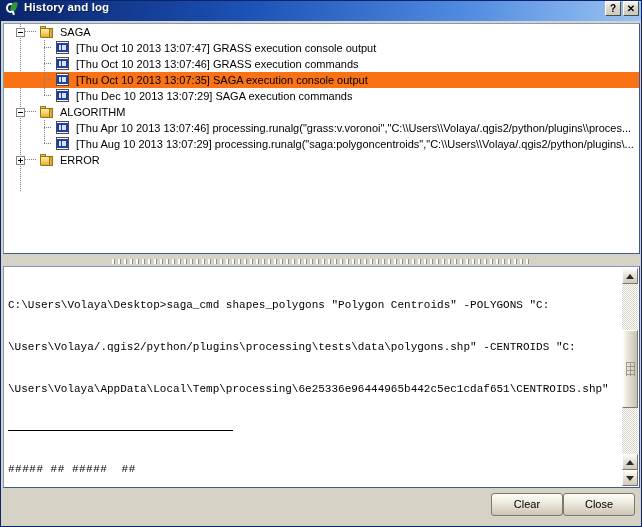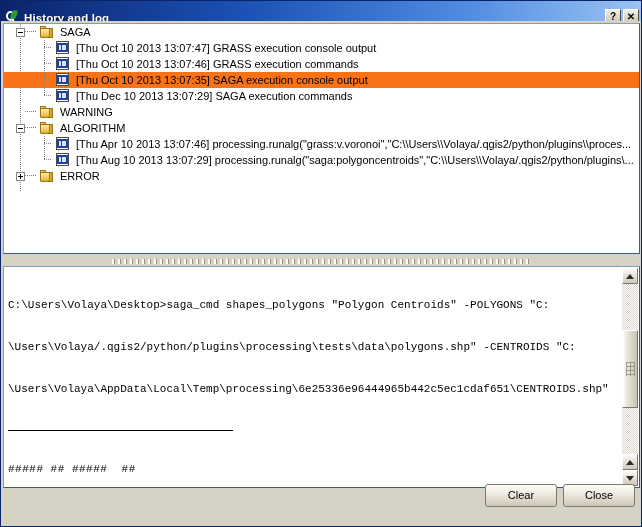--- a/index.html
+++ b/index.html
@@ -19,21 +19,21 @@
     border: 1px solid #0a246a;
   }
 
   
   #titlebar {
     position: relative;
     height: 24px;
     box-sizing: border-box;
     background: linear-gradient(to right, #0a246a 0%, #1c51b5 38%, #4f8ae0 72%, #9bc3f2 100%);
     display: flex;
-    align-items: flex-end;
+    align-items: flex-start;
     padding: 0 2px 0 4px;
     border-bottom: 1px solid #1d3f85;
   }
   #qgis-icon {
     width: 15px; height: 15px;
     margin-right: 4px;
     position: relative;
     flex: 0 0 auto;
   }
   #qgis-icon .qleaf {
@@ -349,26 +349,25 @@
     width: 9px; height: 14px;
     background-image: repeating-linear-gradient(to bottom, #8e8a7e 0 1px, transparent 1px 4px),
                       repeating-linear-gradient(to right, #8e8a7e 0 1px, transparent 1px 4px);
     background-size: 4px 4px;
     opacity: 0.8;
   }
 
   
   #buttonbar {
     position: absolute;
-    left: 0; right: 6px; bottom: 19px;
+    left: 0; right: 6px; bottom: 9px;
     height: 24px;
     display: flex;
     justify-content: flex-end;
-    align-items: center;
-    gap: 6px;
+    gap: 0;
   }
   .dlgbtn {
     width: 72px; height: 23px;
     box-sizing: border-box;
     background: linear-gradient(to bottom, #fdfdfa 0%, #eeeade 42%, #ddd8ca 70%, #cbc6b6 100%);
     border: 1px solid #7d7a6c;
     border-radius: 3px;
     font-family: "Liberation Sans", sans-serif;
     font-size: 11px;
     color: #000;
@@ -455,31 +454,20 @@
         <span class="indent" style="width:4px"></span>
         <span class="doc">
             <i class="dpage"></i>
             <i class="dblue"></i>
             <i class="dmark"></i>
             <i class="dmark2"></i>
           </span>
         <span class="tlabel">[Thu Dec 10 2013 13:07:29] SAGA execution commands</span>
       </div>
 
-      <div class="trow">
-        <span class="indent" style="width:12px"></span>
-        <span class="indent" style="width:9px"></span>
-        <span class="elbow"></span>
-        <span class="folder">
-            <i class="ft"></i>
-            <i class="fb"></i>
-            <i class="fs"></i>
-          </span>
-        <span class="tlabel">WARNING</span>
-      </div>
 
       <div class="trow">
         <span class="indent" style="width:12px"></span>
         <span class="expander"></span>
         <span class="elbow"></span>
         <span class="folder">
             <i class="ft"></i>
             <i class="fb"></i>
             <i class="fs"></i>
           </span>

